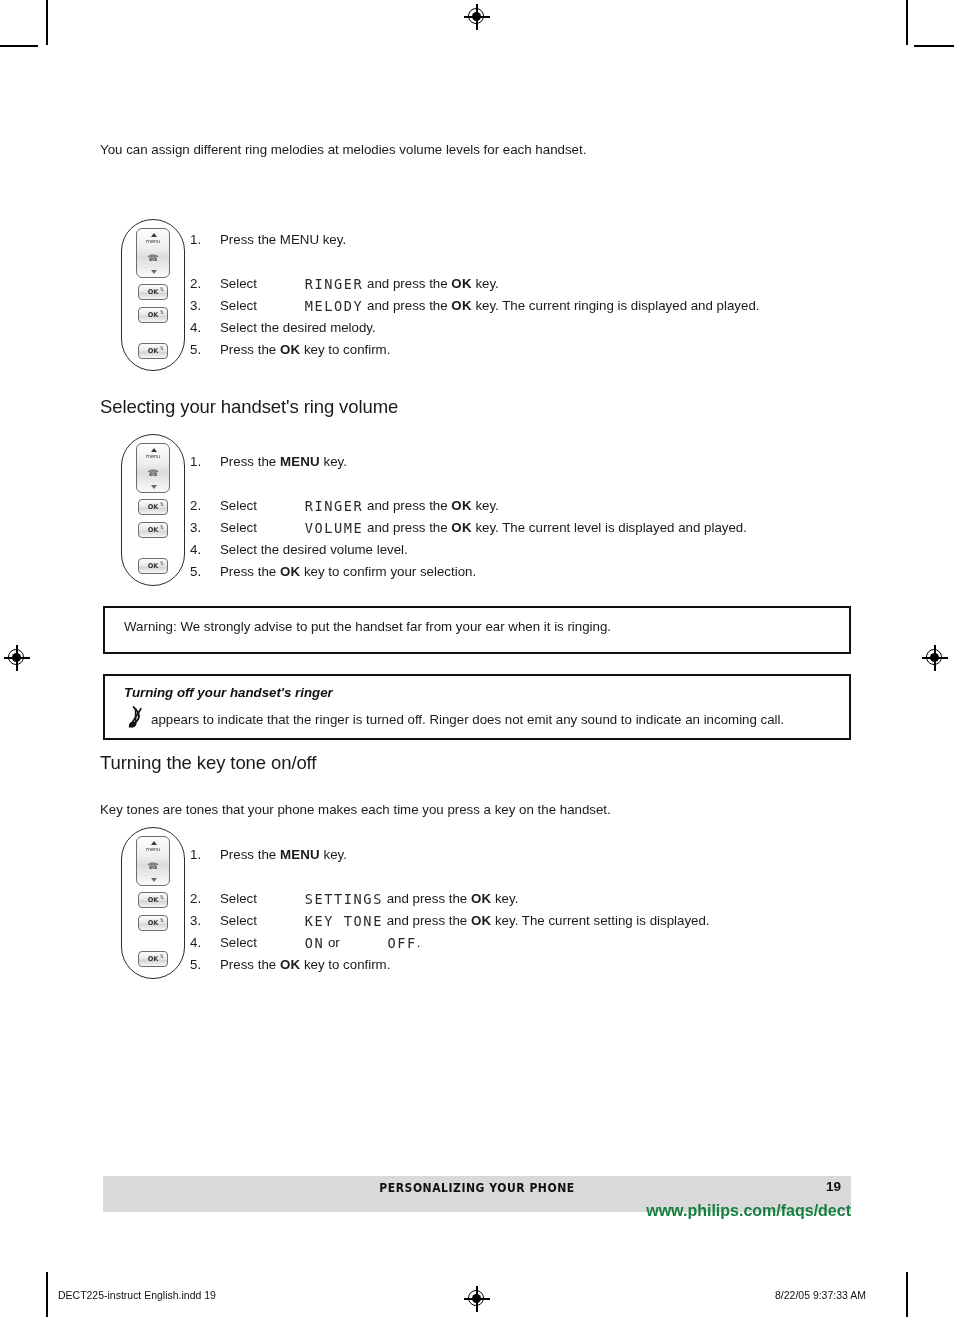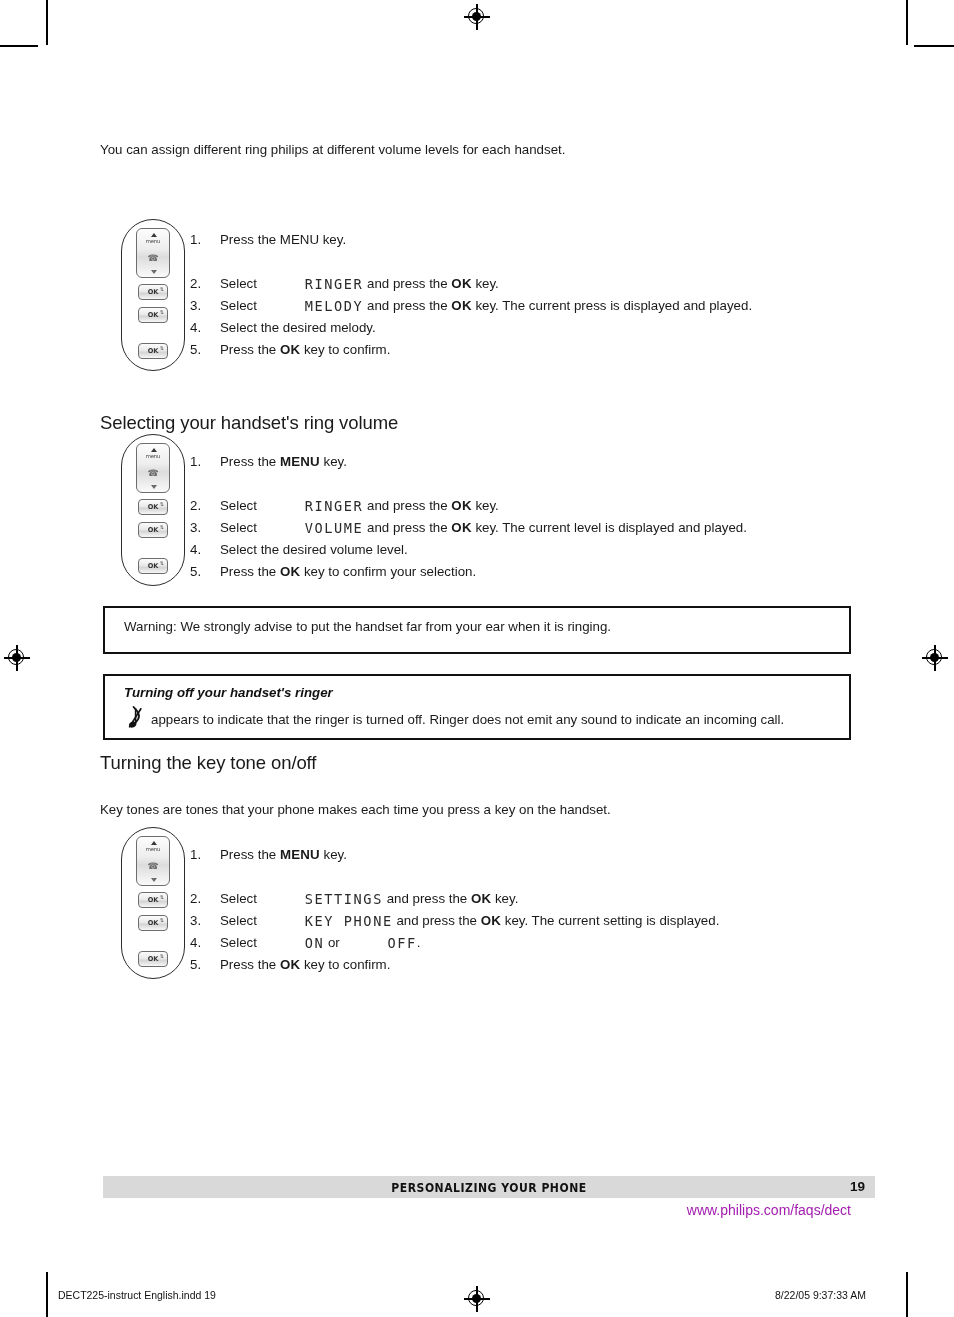--- a/index.html
+++ b/index.html
@@ -262,23 +262,22 @@
     width: 18px;
     height: 26px;
   }
 
   
   .footer-band {
     position: absolute;
     left: 103px;
     top: 1176px;
     width: 748px;
-    height: 22px;
+    height: 36px;
     background: #d9d9d9;
-    padding-left: 24px;
   }
   .footer-band .fttitle {
     position: absolute;
     left: 0; right: 0;
     top: 3.5px;
     text-align: center;
     font-size: 12.6px;
     font-weight: bold;
     font-family: "DejaVu Sans", sans-serif;
     letter-spacing: 0.6px;
@@ -290,23 +289,23 @@
     right: 10px;
     top: 3px;
     font-size: 13.5px;
     font-weight: bold;
     color: #111;
   }
   .footer-url {
     position: absolute;
     right: 103px;
     top: 1202px;
-    font-size: 14px;
-    font-weight: normal;
-    color: #a21caf;
+    font-size: 16px;
+    font-weight: bold;
+    color: #15803d;
   }
 
   
   .prod-line {
     position: absolute;
     top: 1289px;
     font-size: 11.4px;
     font-family: "Liberation Sans", sans-serif;
     color: #111;
     transform: scaleX(0.92);
@@ -347,21 +346,21 @@
       <div class="dot"></div>
   </div>
   <div class="reg-mark" style="left:464px; top:1286px;">
     <div class="cross-v"></div>
       <div class="cross-h"></div>
     <div class="ring"></div>
       <div class="dot"></div>
   </div>
 
 
-  <div class="intro">You can assign different ring philips at different volume levels for each handset.</div>
+  <div class="intro">You can assign different ring melodies at melodies volume levels for each handset.</div>
 
 
   <div class="handset" style="left:121px; top:219px;">
     <div class="outline"></div>
     <div class="menukey">
       <div class="tri-up"></div>
       <div class="mlabel">menu</div>
       <div class="phoneglyph">☎</div>
       <div class="tri-dn"></div>
     </div>
@@ -383,33 +382,33 @@
     <div class="step gap">
       <span class="num">1.</span>
       <span class="txt"><span>Press the MENU key.</span></span>
     </div>
     <div class="step">
       <span class="num">2.</span>
       <span class="txt"><span>Select </span><span class="lcd">RINGER</span><span> and press the </span><b class="k">OK</b><span> key.</span></span>
     </div>
     <div class="step">
       <span class="num">3.</span>
-      <span class="txt"><span>Select </span><span class="lcd">MELODY</span><span> and press the </span><b class="k">OK</b><span> key. The current press is displayed and played.</span></span>
+      <span class="txt"><span>Select </span><span class="lcd">MELODY</span><span> and press the </span><b class="k">OK</b><span> key. The current ringing is displayed and played.</span></span>
     </div>
     <div class="step">
       <span class="num">4.</span>
       <span class="txt"><span>Select the desired melody.</span></span>
     </div>
     <div class="step">
       <span class="num">5.</span>
       <span class="txt"><span>Press the </span><b class="k">OK</b><span> key to confirm.</span></span>
     </div>
   </div>
 
-  <div class="section-heading" style="top:412px;">Selecting your handset's ring volume</div>
+  <div class="section-heading" style="top:396px;">Selecting your handset's ring volume</div>
 
   <div class="handset" style="left:121px; top:434px;">
     <div class="outline"></div>
     <div class="menukey">
       <div class="tri-up"></div>
       <div class="mlabel">menu</div>
       <div class="phoneglyph">☎</div>
       <div class="tri-dn"></div>
     </div>
     <div class="okkey" style="top:65px;">
@@ -493,21 +492,21 @@
     <div class="step gap">
       <span class="num">1.</span>
       <span class="txt"><span>Press the </span><b class="k">MENU</b><span> key.</span></span>
     </div>
     <div class="step">
       <span class="num">2.</span>
       <span class="txt"><span>Select </span><span class="lcd">SETTINGS</span><span> and press the </span><b class="k">OK</b><span> key.</span></span>
     </div>
     <div class="step">
       <span class="num">3.</span>
-      <span class="txt"><span>Select </span><span class="lcd">KEY PHONE</span><span> and press the </span><b class="k">OK</b><span> key. The current setting is displayed.</span></span>
+      <span class="txt"><span>Select </span><span class="lcd">KEY TONE</span><span> and press the </span><b class="k">OK</b><span> key. The current setting is displayed.</span></span>
     </div>
     <div class="step">
       <span class="num">4.</span>
       <span class="txt"><span>Select </span><span class="lcd">ON</span><span> or </span><span class="lcd">OFF</span><span>.</span></span>
     </div>
     <div class="step">
       <span class="num">5.</span>
       <span class="txt"><span>Press the </span><b class="k">OK</b><span> key to confirm.</span></span>
     </div>
   </div>

